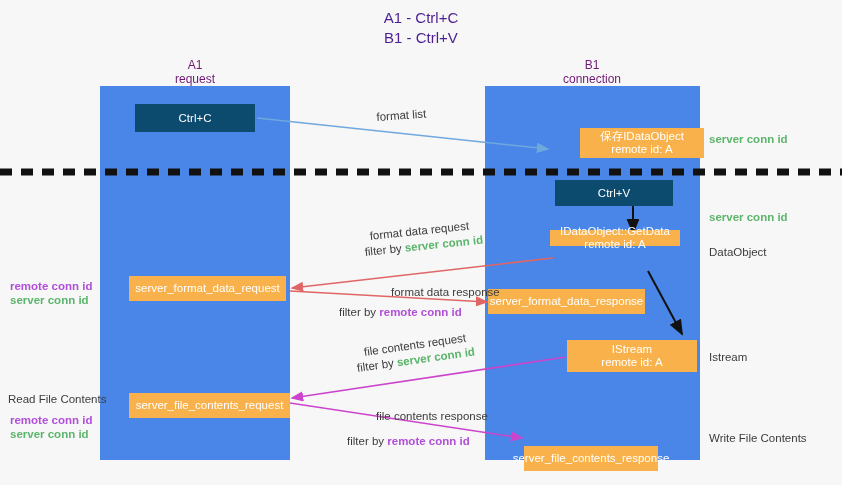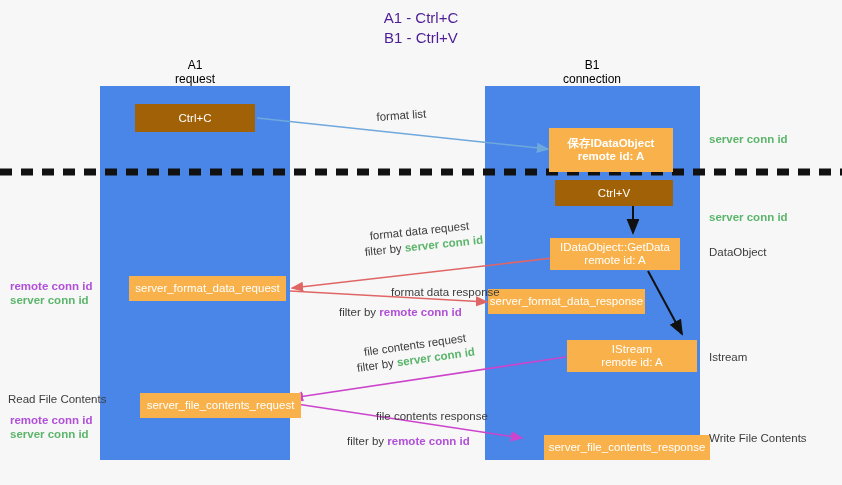--- a/index.html
+++ b/index.html
@@ -4,26 +4,26 @@
 <style>
   html,body{margin:0;padding:0;}
   body{
     width:842px;height:485px;position:relative;overflow:hidden;
     background:#f7f7f7;
     font-family:"Liberation Sans","DejaVu Sans",sans-serif;
     color:#404040;
   }
   #stage{position:absolute;inset:0;}
   .lane{position:absolute;background:#4a86e8;}
-  .lane-title{position:absolute;text-align:center;font-size:12px;line-height:14px;color:#000000;}
+  .lane-title{position:absolute;text-align:center;font-size:12px;line-height:14px;color:#701a75;}
   .box{position:absolute;box-sizing:border-box;display:flex;flex-direction:column;
        align-items:center;justify-content:center;color:#ffffff;font-size:11.5px;
        line-height:13px;text-align:center;}
   .box.orange{background:#f9b24b;}
-  .box.green{background:#a16207;}
+  .box.green{background:#0c4a6e;}
   .box .l2{font-size:11.5px;}
   .note{position:absolute;font-size:11.5px;line-height:14px;color:#3c3c3c;white-space:nowrap;}
   .note.green{color:#5bb56b;font-weight:bold;}
   .note.purple{color:#b14fd8;font-weight:bold;}
   .note.dark{color:#3c3c3c;text-align:center;}
   .rot{position:absolute;white-space:nowrap;font-size:11.5px;line-height:15px;color:#3c3c3c;}
   .kw-green{color:#5bb56b;font-weight:bold;}
   .kw-purple{color:#b14fd8;font-weight:bold;}
   .title{position:absolute;text-align:center;font-size:15px;line-height:20px;color:#4c1d95;}
   svg.overlay{position:absolute;left:0;top:0;width:842px;height:485px;pointer-events:none;}
@@ -78,52 +78,52 @@
     <line x1="648" y1="271" x2="682" y2="334" stroke="#111111" stroke-width="2" marker-end="url(#ah-blk)"></line>
 
     <line x1="566" y1="357" x2="292" y2="398" stroke="#cc44cc" stroke-width="1.6" marker-end="url(#ah-mag)"></line>
     <line x1="290" y1="403" x2="522" y2="438" stroke="#cc44cc" stroke-width="1.6" marker-end="url(#ah-mag)"></line>
   </svg>
 
   <div class="box green" style="left:135px;top:104px;width:120px;height:28px;">
     <div>Ctrl+C</div>
   </div>
 
-  <div class="box orange" style="left:549px;top:128px;width:124px;height:44px;font-weight:bold;">
+  <div class="box orange" style="left:580px;top:128px;width:124px;height:30px;">
     <div>保存IDataObject</div>
     <div class="l2">remote id: A</div>
   </div>
 
   <div class="box green" style="left:555px;top:180px;width:118px;height:26px;">
     <div>Ctrl+V</div>
   </div>
 
-  <div class="box orange" style="left:550px;top:238px;width:130px;height:32px;">
+  <div class="box orange" style="left:550px;top:230px;width:130px;height:16px;">
     <div>IDataObject::GetData</div>
     <div class="l2">remote id: A</div>
   </div>
 
   <div class="box orange" style="left:567px;top:340px;width:130px;height:32px;">
     <div>IStream</div>
     <div class="l2">remote id: A</div>
   </div>
 
   <div class="box orange" style="left:129px;top:276px;width:157px;height:25px;">
     <div>server_format_data_request</div>
   </div>
 
   <div class="box orange" style="left:488px;top:289px;width:157px;height:25px;">
     <div>server_format_data_response</div>
   </div>
 
-  <div class="box orange" style="left:140px;top:393px;width:161px;height:25px;">
+  <div class="box orange" style="left:129px;top:393px;width:161px;height:25px;">
     <div>server_file_contents_request</div>
   </div>
 
-  <div class="box orange" style="left:524px;top:435px;width:166px;height:25px;margin-left:20px;">
+  <div class="box orange" style="left:524px;top:446px;width:134px;height:25px;">
     <div>server_file_contents_response</div>
   </div>
 
   <div class="rot" style="left:376px;top:110px;transform:rotate(-4deg);transform-origin:left top;">
     <span>format list</span>
   </div>
 
   <div class="rot" style="left:369px;top:229px;transform:rotate(-6deg);transform-origin:left top;">
     <span>format data request</span>
   </div>

